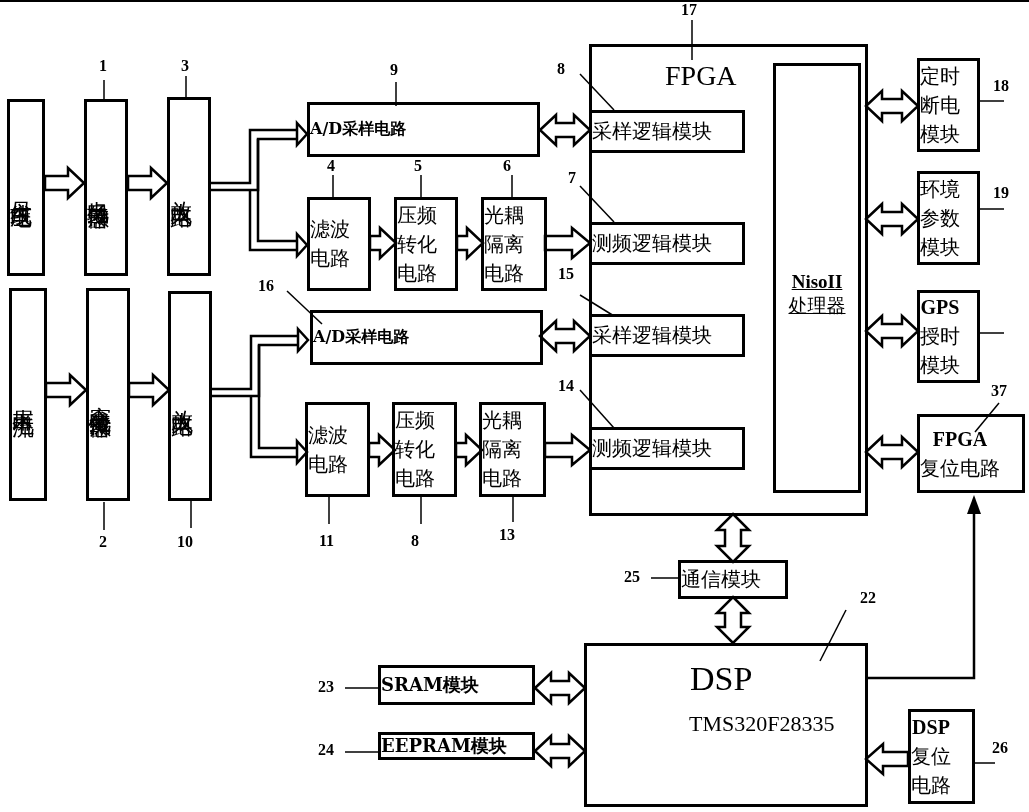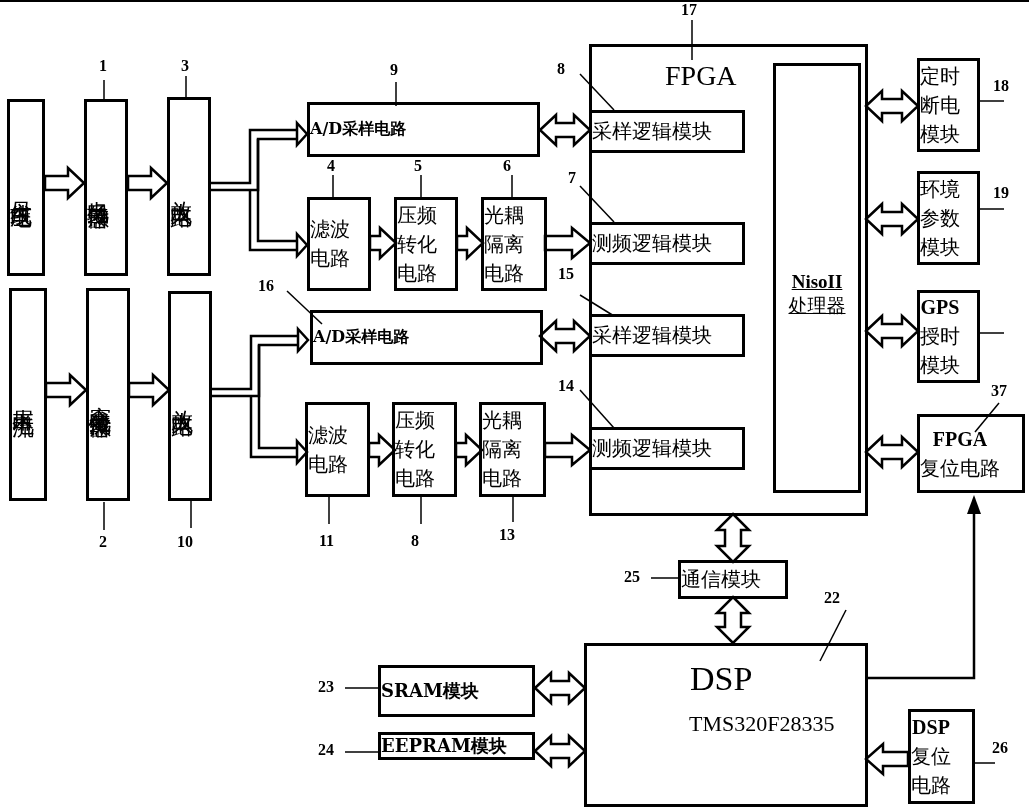--- a/index.html
+++ b/index.html
@@ -196,21 +196,21 @@
 </div>
 
 <div class="box" style="left:678px;top:560px;width:110px;height:39px;">
   <span class="ctext">通信模块</span>
 </div>
 
 <div class="box" style="left:584px;top:643px;width:284px;height:164px;"></div>
 <div class="dsp-title" style="left:690px;top:660px;">DSP</div>
 <div class="dsp-sub" style="left:641px;top:711px;">TMS320F28335</div>
 
-<div class="box" style="left:378px;top:665px;width:157px;height:52px;">
+<div class="box" style="left:378px;top:665px;width:157px;height:40px;">
   <span class="btext" style="font-size:18px;">SRAM模块</span>
 </div>
 <div class="box" style="left:378px;top:732px;width:157px;height:28px;">
   <span class="btext" style="font-size:18px;">EEPRAM模块</span>
 </div>
 <div class="box" style="left:908px;top:709px;width:67px;height:95px;">
   <span class="ctext"><b style="font-family:'Liberation Serif',serif;">DSP</b><br><span>复位</span><br><span>电路</span></span>
 </div>
 
 <div class="num" style="left:99px;top:58px;">1</div>
@@ -227,17 +227,17 @@
 <div class="num" style="left:558px;top:378px;">14</div>
 <div class="num" style="left:258px;top:278px;">16</div>
 <div class="num" style="left:319px;top:533px;">11</div>
 <div class="num" style="left:411px;top:533px;">8</div>
 <div class="num" style="left:499px;top:527px;">13</div>
 <div class="num" style="left:681px;top:2px;">17</div>
 <div class="num" style="left:993px;top:78px;">18</div>
 <div class="num" style="left:993px;top:185px;">19</div>
 <div class="num" style="left:1032px;top:311px;font-family:Liberation Serif, serif;">20</div>
 <div class="num" style="left:991px;top:383px;">37</div>
-<div class="num" style="left:824px;top:590px;text-align:right;">22</div>
+<div class="num" style="left:860px;top:590px;text-align:right;">22</div>
 <div class="num" style="left:318px;top:679px;">23</div>
 <div class="num" style="left:318px;top:742px;text-align:right;">24</div>
 <div class="num" style="left:624px;top:569px;">25</div>
 <div class="num" style="left:992px;top:740px;">26</div>
 
 </body></html>

